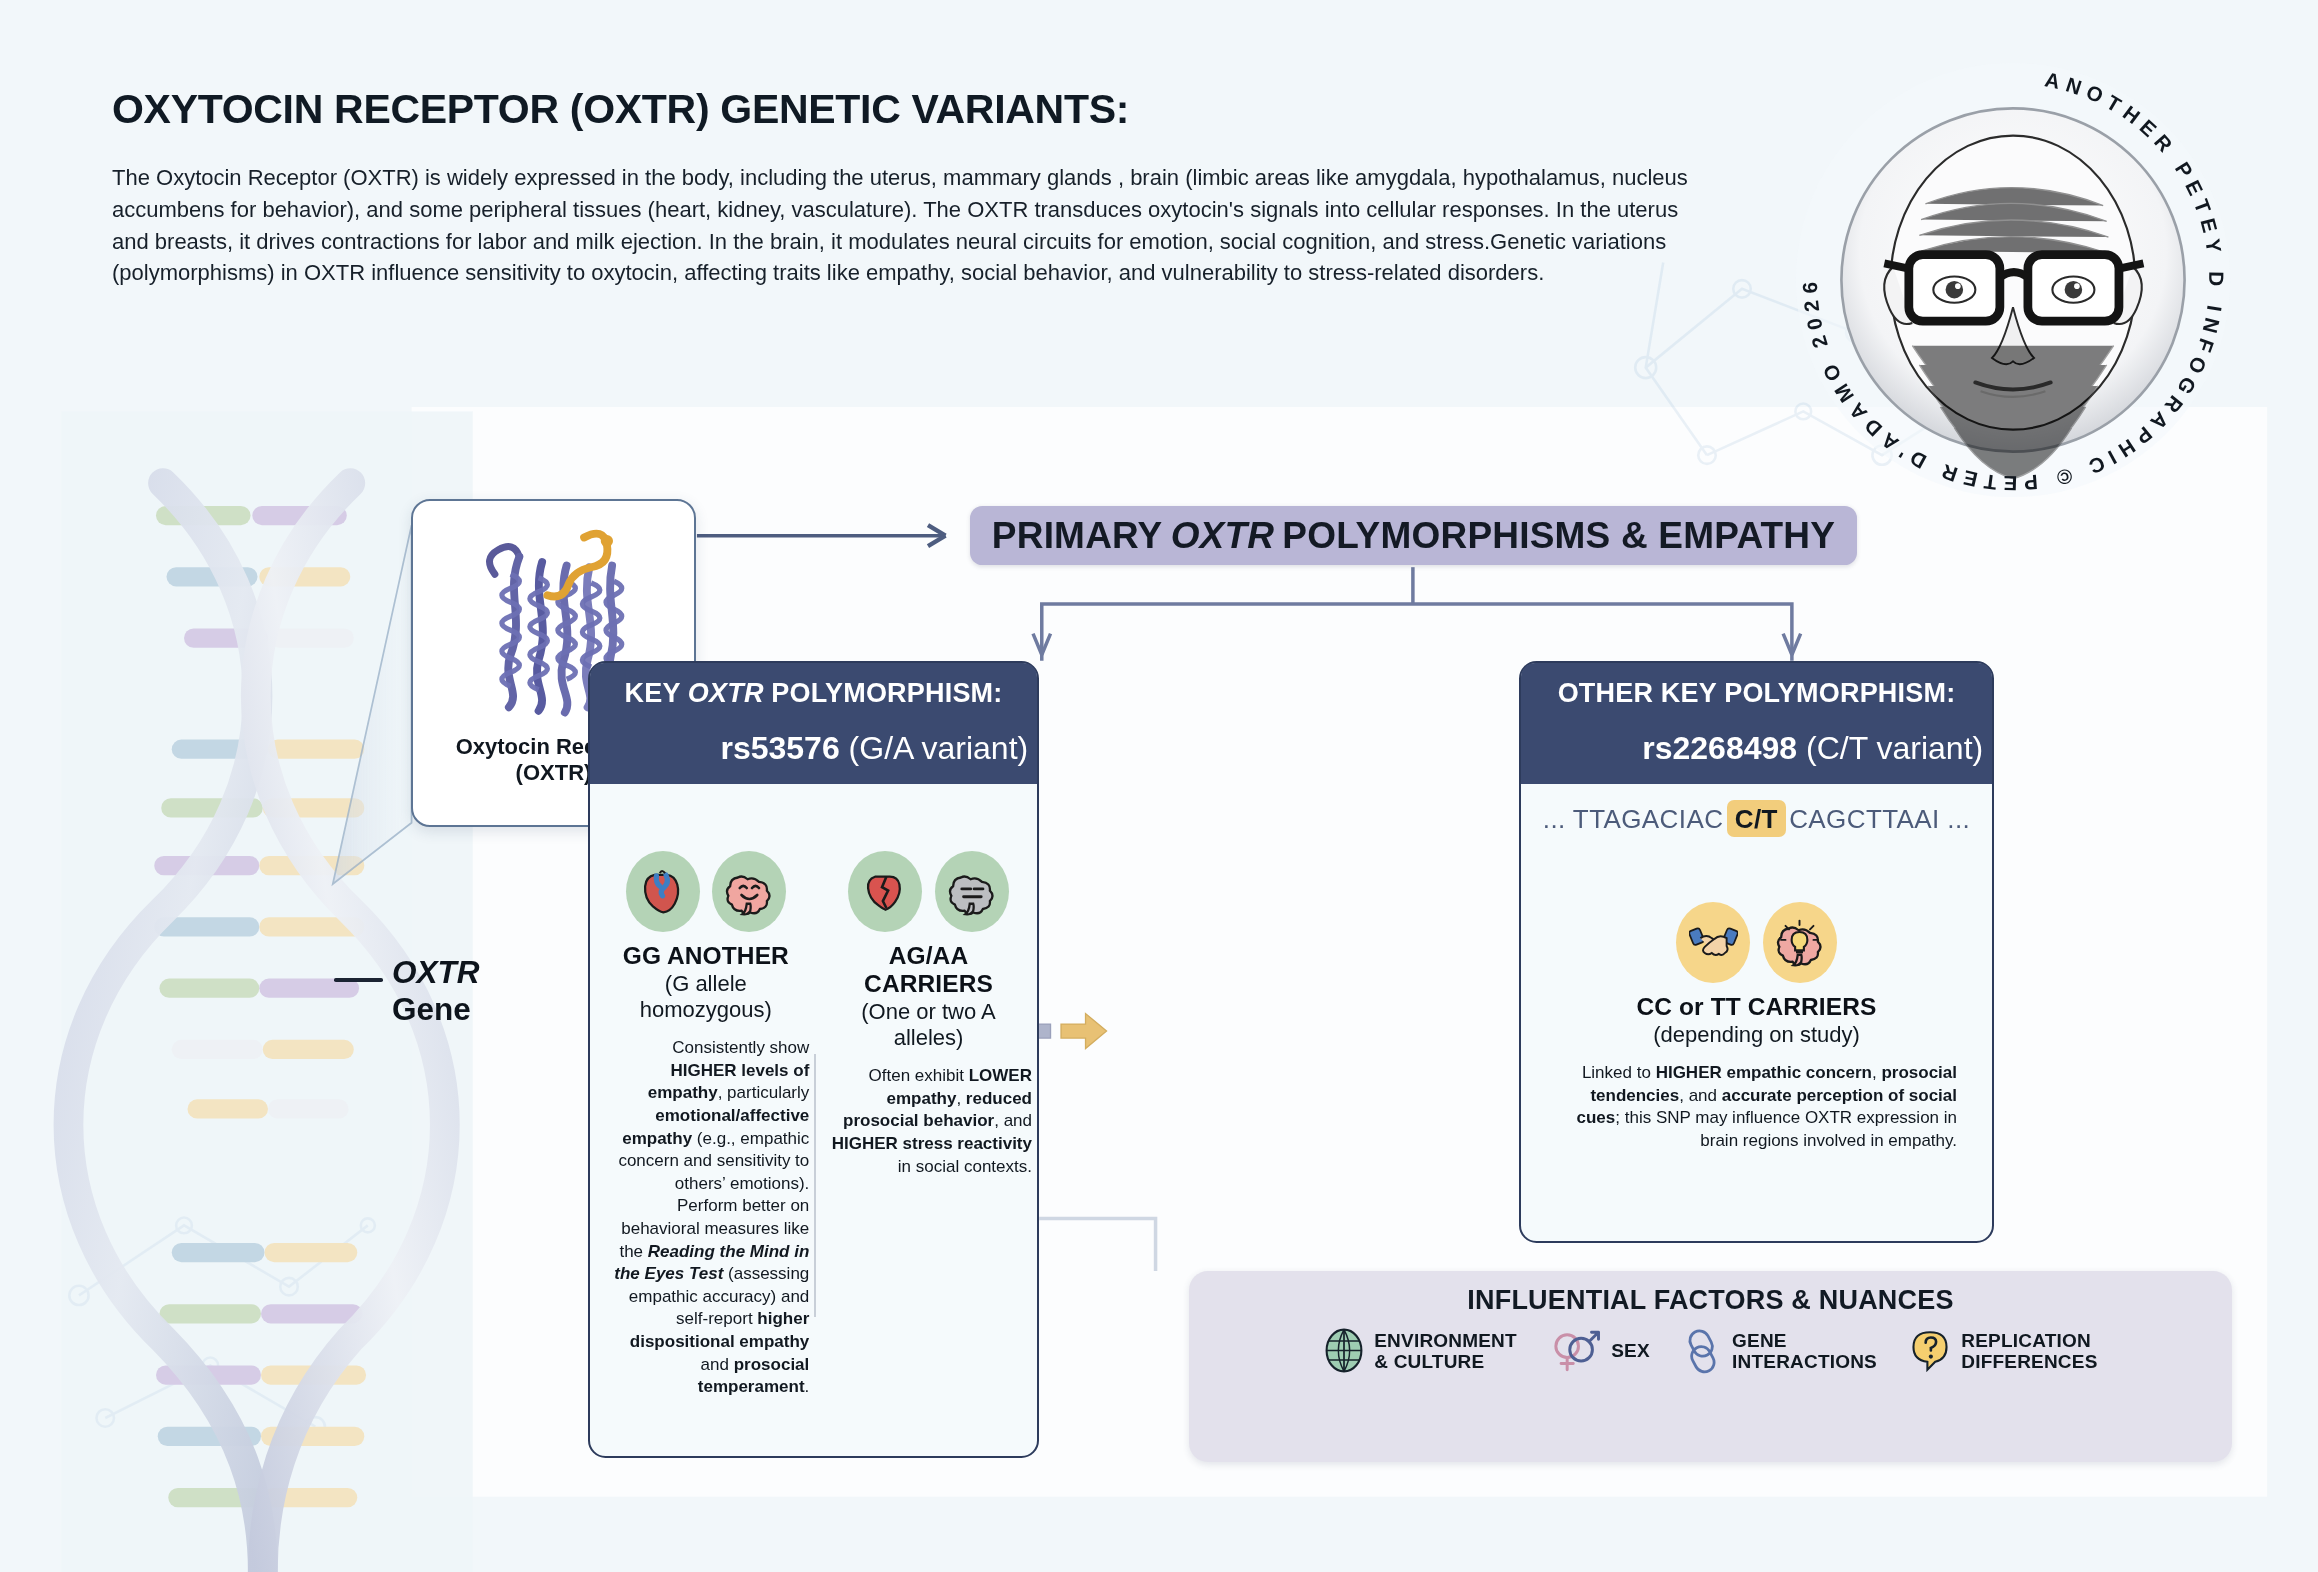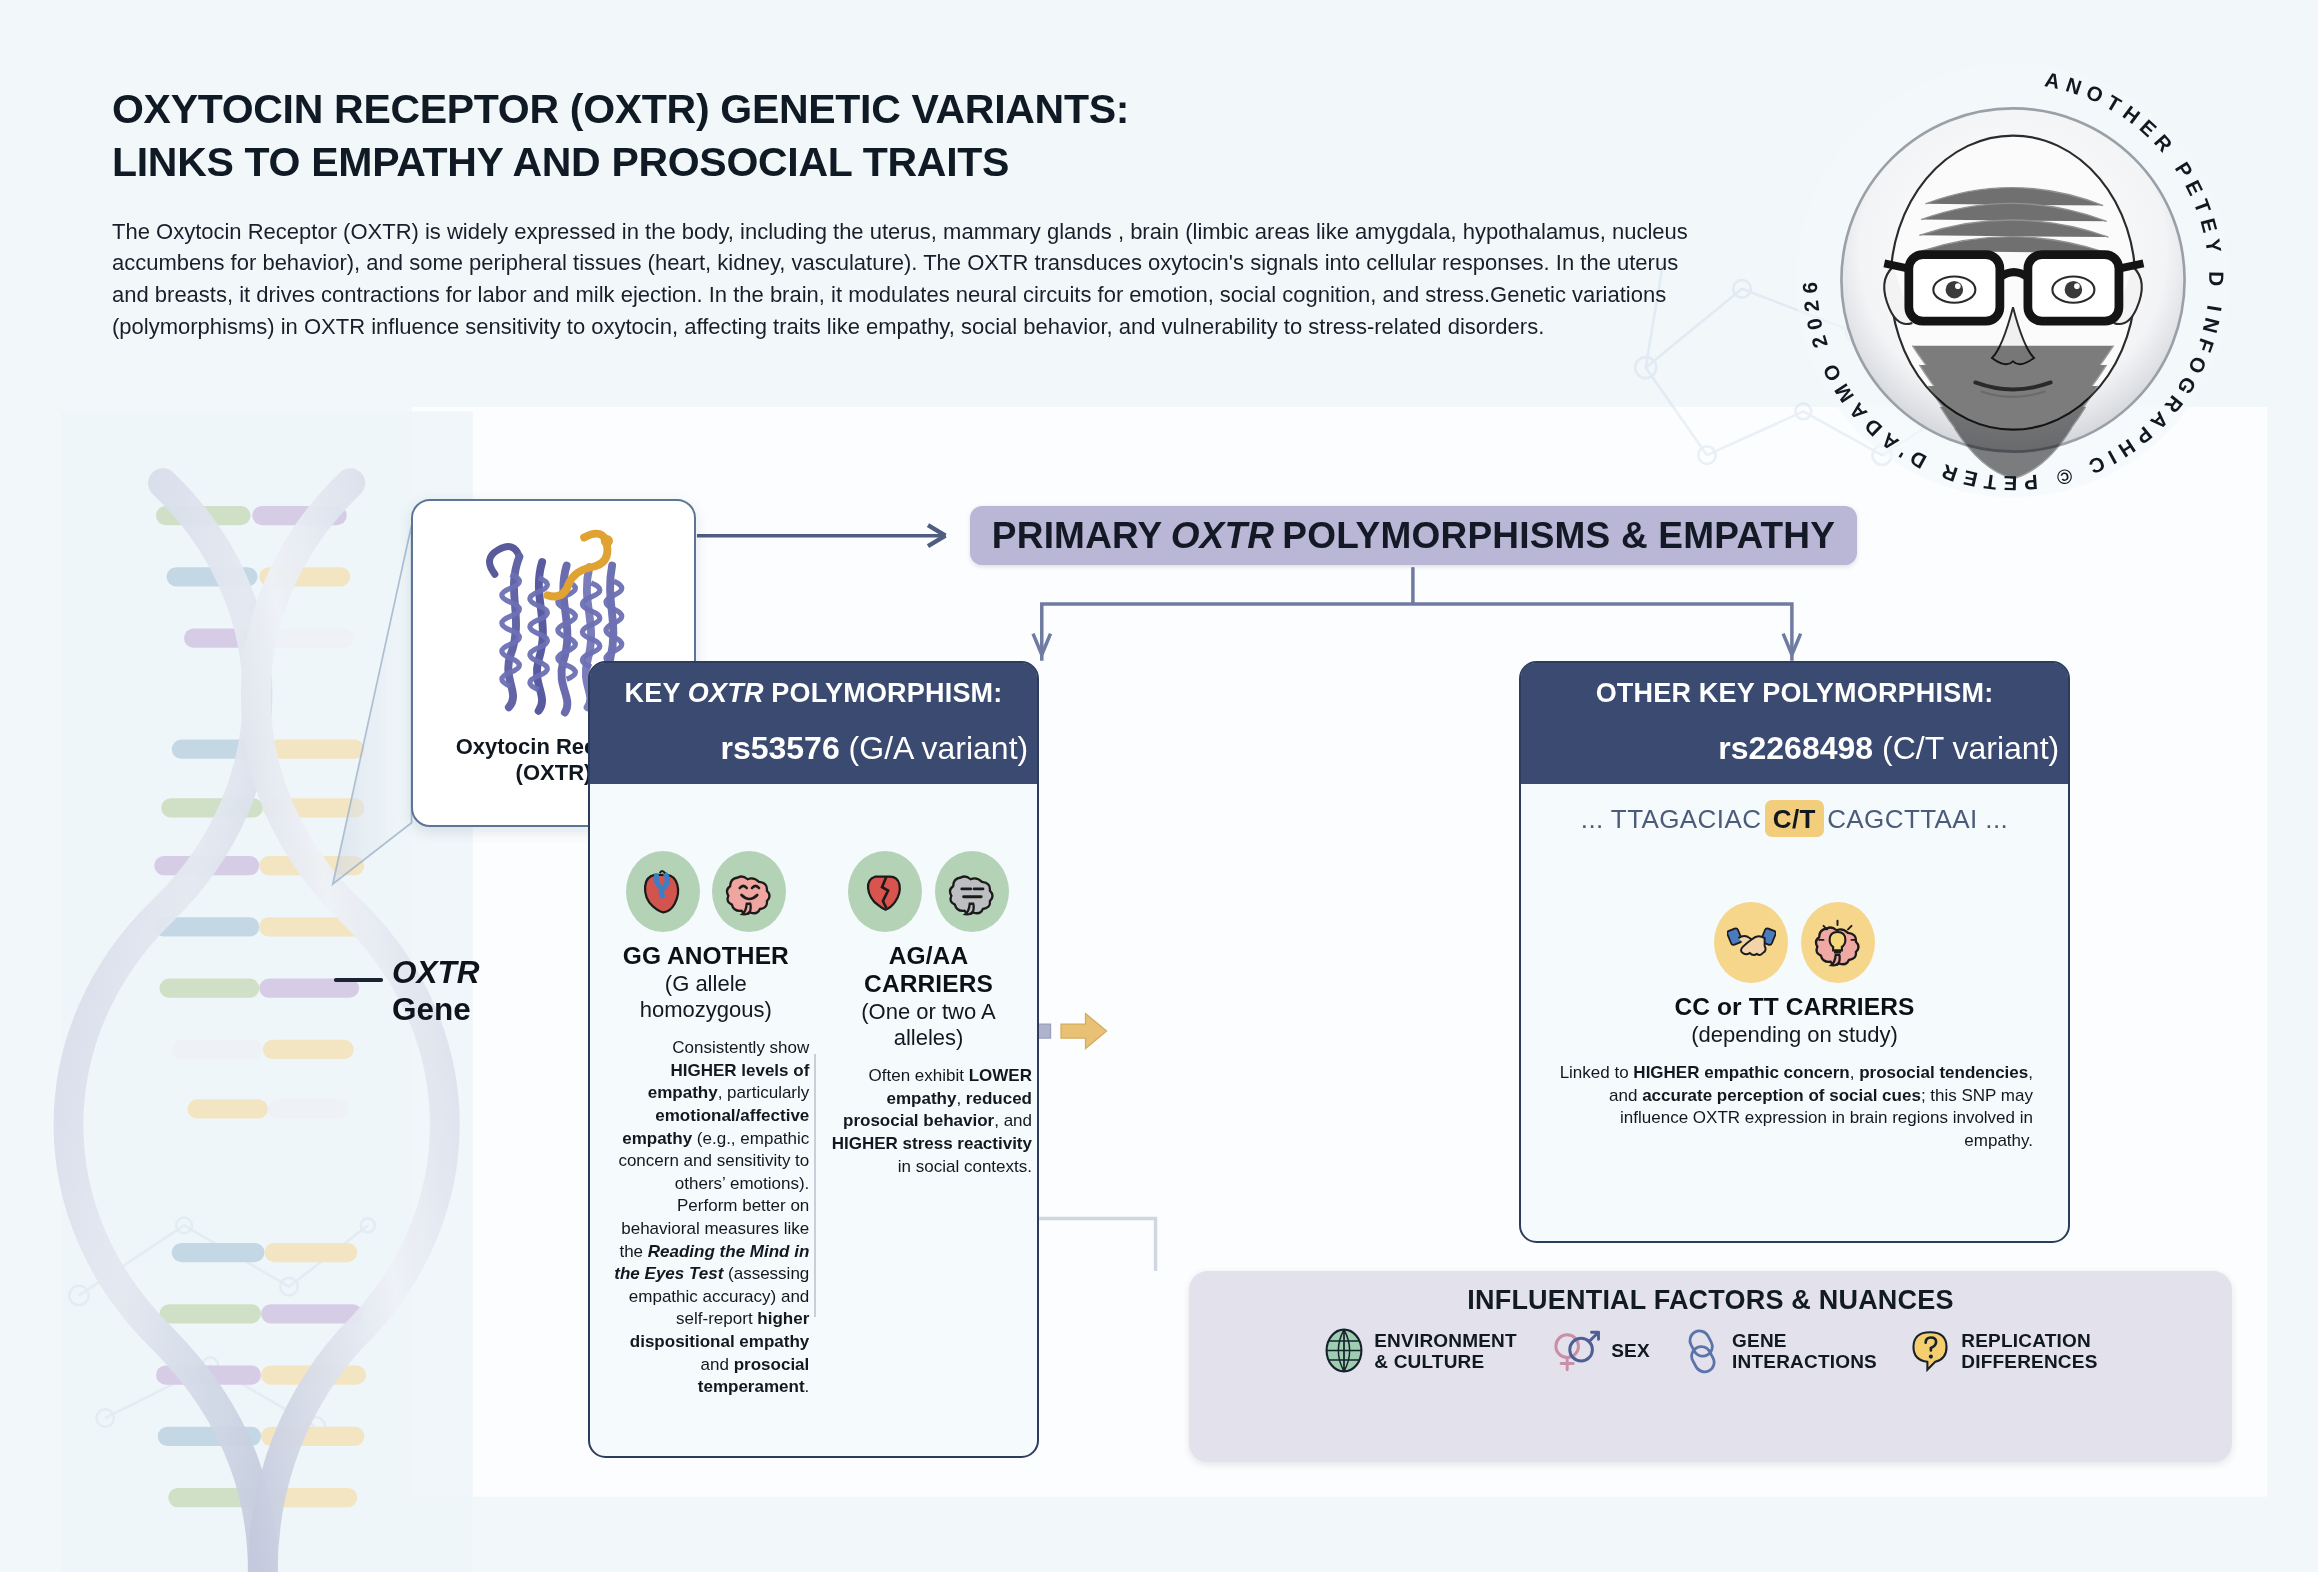--- a/index.html
+++ b/index.html
@@ -67,21 +67,21 @@
   #primary-banner .ital { font-style: italic; padding: 0 .22em; }
 
   
   .poly-card {
     position: absolute;
     background: #f5fafc;
     border: 2.6px solid #2d3b5c;
     border-radius: 17.5px;
   }
   #card-left  { left: 588px;  top: 661px; width: 451px;  height: 797px; }
-  #card-right { left: 1519px; top: 661px; width: 551px;  height: 582px; }
+  #card-right { left: 1519px; top: 661px; width: 475px;  height: 582px; }
 
   .card-header {
     background: #3b4a70;
     border-radius: 14px 14px 0 0;
     color: #ffffff;
     text-align: center;
     padding: 14px 8.8px 15.8px;
     line-height: 1.22;
   }
   .card-header .l1 { font-size: 27px; font-weight: 700; letter-spacing: 0.2px; }
@@ -280,21 +280,20 @@
     <path d="M1148 1178 L1172 1158 L1172 1170 L1200 1170 L1200 1186 L1172 1186 L1172 1198 Z" fill="#aeb4cb" stroke="#9aa0bb" stroke-width="1.5"></path>
     <path d="M1264 1178 L1240 1158 L1240 1170 L1212 1170 L1212 1186 L1240 1186 L1240 1198 Z" fill="#e8c174" stroke="#d3ad5f" stroke-width="1.5"></path>
   </g>
 
   <path d="M1187 1392 L1320 1392 L1320 1452" fill="none" stroke="#cfd7e3" stroke-width="4"></path>
 </svg>
 
 <div id="header">
   <h1 id="title">
     <span>OXYTOCIN RECEPTOR (OXTR) GENETIC VARIANTS:</span><br>
-    <span>LINKS TO EMPATHY AND PROSOCIAL TRAITS</span>
   </h1>
   <p id="intro">The Oxytocin Receptor (OXTR) is widely expressed in the body, including the uterus, mammary glands , brain (limbic areas like amygdala, hypothalamus, nucleus accumbens for behavior), and some peripheral tissues (heart, kidney, vasculature). The OXTR transduces oxytocin's signals into cellular responses. In the uterus and breasts, it drives contractions for labor and milk ejection. In the brain, it modulates neural circuits for emotion, social cognition, and stress.Genetic variations (polymorphisms) in OXTR influence sensitivity to oxytocin, affecting traits like empathy, social behavior, and vulnerability to stress-related disorders.</p>
 </div>
 
 <svg id="seal" viewBox="0 0 530 530">
   <defs>
     <path id="sealpath" d="M265,265 m-224,0 a224,224 0 1,1 448,0 a224,224 0 1,1 -448,0"></path>
     <radialGradient id="faceg" cx="50%" cy="42%" r="62%">
       <stop offset="0%" stop-color="#ffffff"></stop>
       <stop offset="72%" stop-color="#f3f4f6"></stop>

